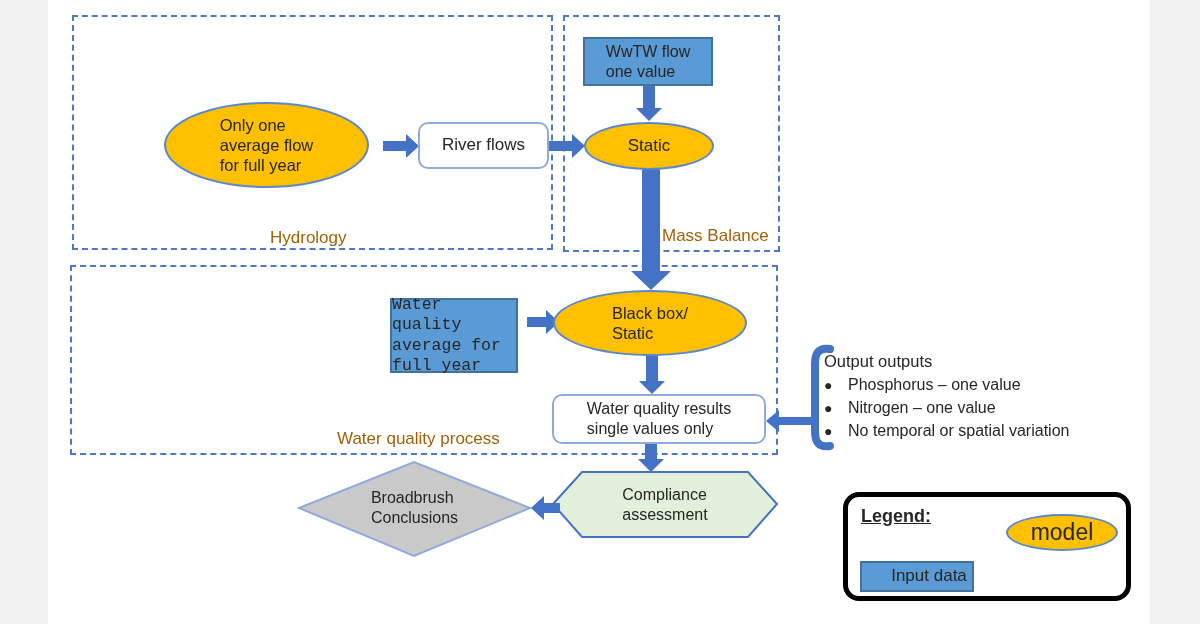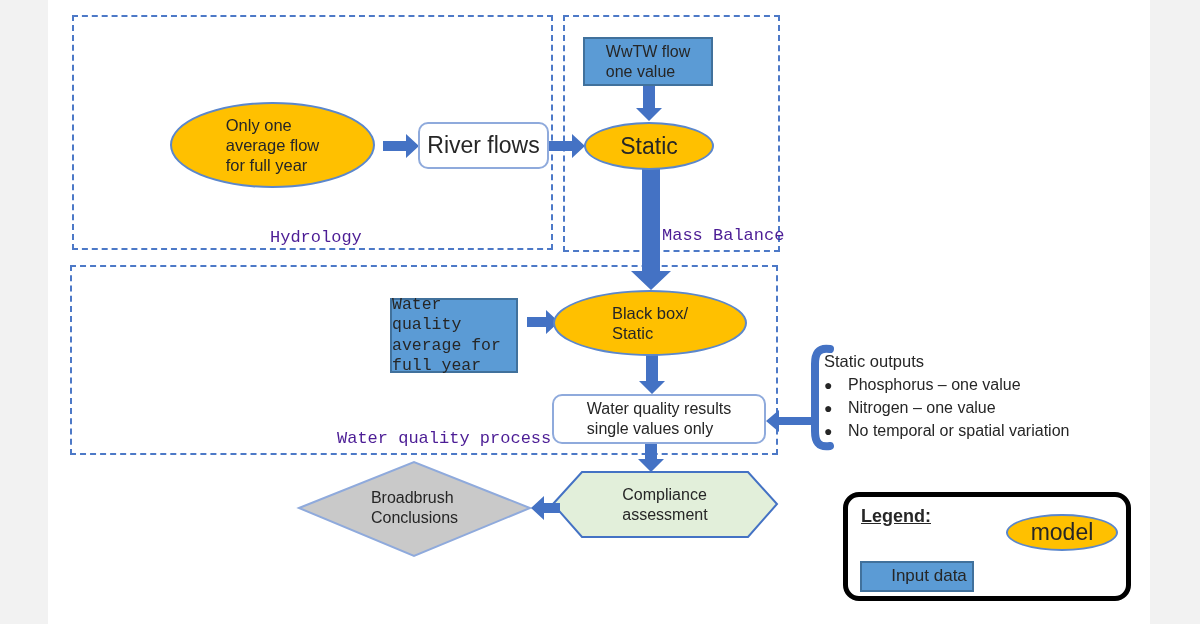--- a/index.html
+++ b/index.html
@@ -2,39 +2,39 @@
 <html><head>
 <meta charset="utf-8">
 <style>
   html,body{margin:0;padding:0;}
   body{font-family:"Liberation Sans", sans-serif; background:#ffffff;}
   .stage{position:relative;width:1200px;height:624px;background:#ffffff;overflow:hidden;color:#262626;}
   .sidebar{position:absolute;top:0;height:624px;background:#f2f2f2;}
   .sidebar.left{left:0;width:48px;}
   .sidebar.right{left:1150px;width:50px;}
   .region{position:absolute;border:2px dashed #4d79c7;box-sizing:border-box;z-index:1;}
-  .region-label{position:absolute;font-size:17px;color:#4c1d95;z-index:4;white-space:nowrap;font-family:Liberation Mono, monospace;}
+  .region-label{position:absolute;font-size:17px;color:#a16207;z-index:4;white-space:nowrap;}
   svg.overlay{position:absolute;left:0;top:0;z-index:2;pointer-events:none;}
   .node{position:absolute;display:flex;align-items:center;justify-content:center;text-align:left;
         white-space:pre-line;box-sizing:border-box;z-index:3;line-height:1.22;color:#262626;}
   .ellipse{border-radius:50%;background:#FFC000;border:2px solid #5b87cc;}
   .inbox{background:#5B9BD5;border:2px solid #41719C;}
   .outbox{background:#ffffff;border:2px solid #8FAADC;border-radius:10px;}
   .plain{background:none;border:none;}
   .lo{position:absolute;left:824px;top:352px;width:320px;z-index:3;}
   .lo-title{font-size:16.5px;margin:0 0 5px 0;}
   .lo-row{display:flex;font-size:16px;margin-top:5px;}
   .lo-bullet{width:13px;flex:0 0 13px;margin-right:11px;text-align:left;font-size:14px;padding-top:1px;}
   .legend{position:absolute;left:843px;top:492px;width:288px;height:109px;border:5px solid #000000;
           border-radius:16px;box-sizing:border-box;background:#ffffff;z-index:3;}
   .legend-title{position:absolute;left:13px;top:9px;font-size:18px;font-weight:bold;text-decoration:underline;}
   .legend-model{position:absolute;left:158px;top:17px;width:112px;height:37px;font-size:23px;}
   .legend-input{position:absolute;left:12px;top:64px;width:114px;height:31px;font-size:17px;}
   .legend-output{position:absolute;left:136px;top:63px;width:137px;height:32px;font-size:17px;border-radius:8px;}
-  .f16{font-size:16px;} .f165{font-size:16.5px;} .f17{font-size:23px;}
+  .f16{font-size:16px;} .f165{font-size:16.5px;} .f17{font-size:17px;}
 </style>
 </head>
 <body>
 
 <div class="stage">
 
   <div class="sidebar left"></div>
   <div class="sidebar right"></div>
 
   <div class="region" style="left:72px;top:15px;width:481px;height:235px;"></div>
@@ -53,41 +53,41 @@
     <path d="M643,86 L655,86 L655,108 L662,108 L649,121 L636,108 L643,108 Z" fill="#4472C4"></path>
     <path d="M642,168 L660,168 L660,271 L671,271 L651,290 L631,271 L642,271 Z" fill="#4472C4"></path>
     <path d="M527,317 L546,317 L546,310 L559,322 L546,334 L546,327 L527,327 Z" fill="#4472C4"></path>
     <path d="M646,355 L658,355 L658,381 L665,381 L652,394 L639,381 L646,381 Z" fill="#4472C4"></path>
     <path d="M645,443 L657,443 L657,459 L664,459 L651,472 L638,459 L645,459 Z" fill="#4472C4"></path>
     <path d="M560,503 L544,503 L544,496 L531,508 L544,520 L544,513 L560,513 Z" fill="#4472C4"></path>
     <path d="M813,417 L779,417 L779,410 L766,421 L779,432 L779,425 L813,425 Z" fill="#4472C4"></path>
     <path d="M830,349 C818,347 815,354 815,364 L815,431 C815,441 818,448 830,446" fill="none" stroke="#4472C4" stroke-width="8" stroke-linecap="round"></path>
   </svg>
 
-  <div class="node ellipse f165" style="left:170px;top:102px;width:205px;height:86px;">Only one
+  <div class="node ellipse f165" style="left:164px;top:102px;width:205px;height:86px;">Only one
 average flow
 for full year</div>
   <div class="node outbox f17" style="left:418px;top:122px;width:131px;height:47px;">River flows</div>
   <div class="node inbox f16" style="left:583px;top:37px;width:130px;height:49px;">WwTW flow
 one value</div>
   <div class="node ellipse f17" style="left:584px;top:122px;width:130px;height:48px;">Static</div>
   <div class="node inbox f165" style="left:390px;top:298px;width:128px;height:75px;font-family:Liberation Mono, monospace;">Water quality
 average for
 full year</div>
   <div class="node ellipse f165" style="left:553px;top:290px;width:194px;height:66px;">Black box/
 Static</div>
   <div class="node outbox f16" style="left:552px;top:394px;width:214px;height:50px;">Water quality results
 single values only</div>
   <div class="node plain f16" style="left:553px;top:474px;width:224px;height:62px;">Compliance
 assessment</div>
   <div class="node plain f16" style="left:299px;top:464px;width:231px;height:88px;">Broadbrush
 Conclusions</div>
 
   <div class="lo">
-    <div class="lo-title">Static outputs</div>
+    <div class="lo-title">Output outputs</div>
     <div class="lo-row">
       <span class="lo-bullet">●</span>
       <span>Phosphorus – one value</span>
     </div>
     <div class="lo-row">
       <span class="lo-bullet">●</span>
       <span>Nitrogen – one value</span>
     </div>
     <div class="lo-row">
       <span class="lo-bullet">●</span>

